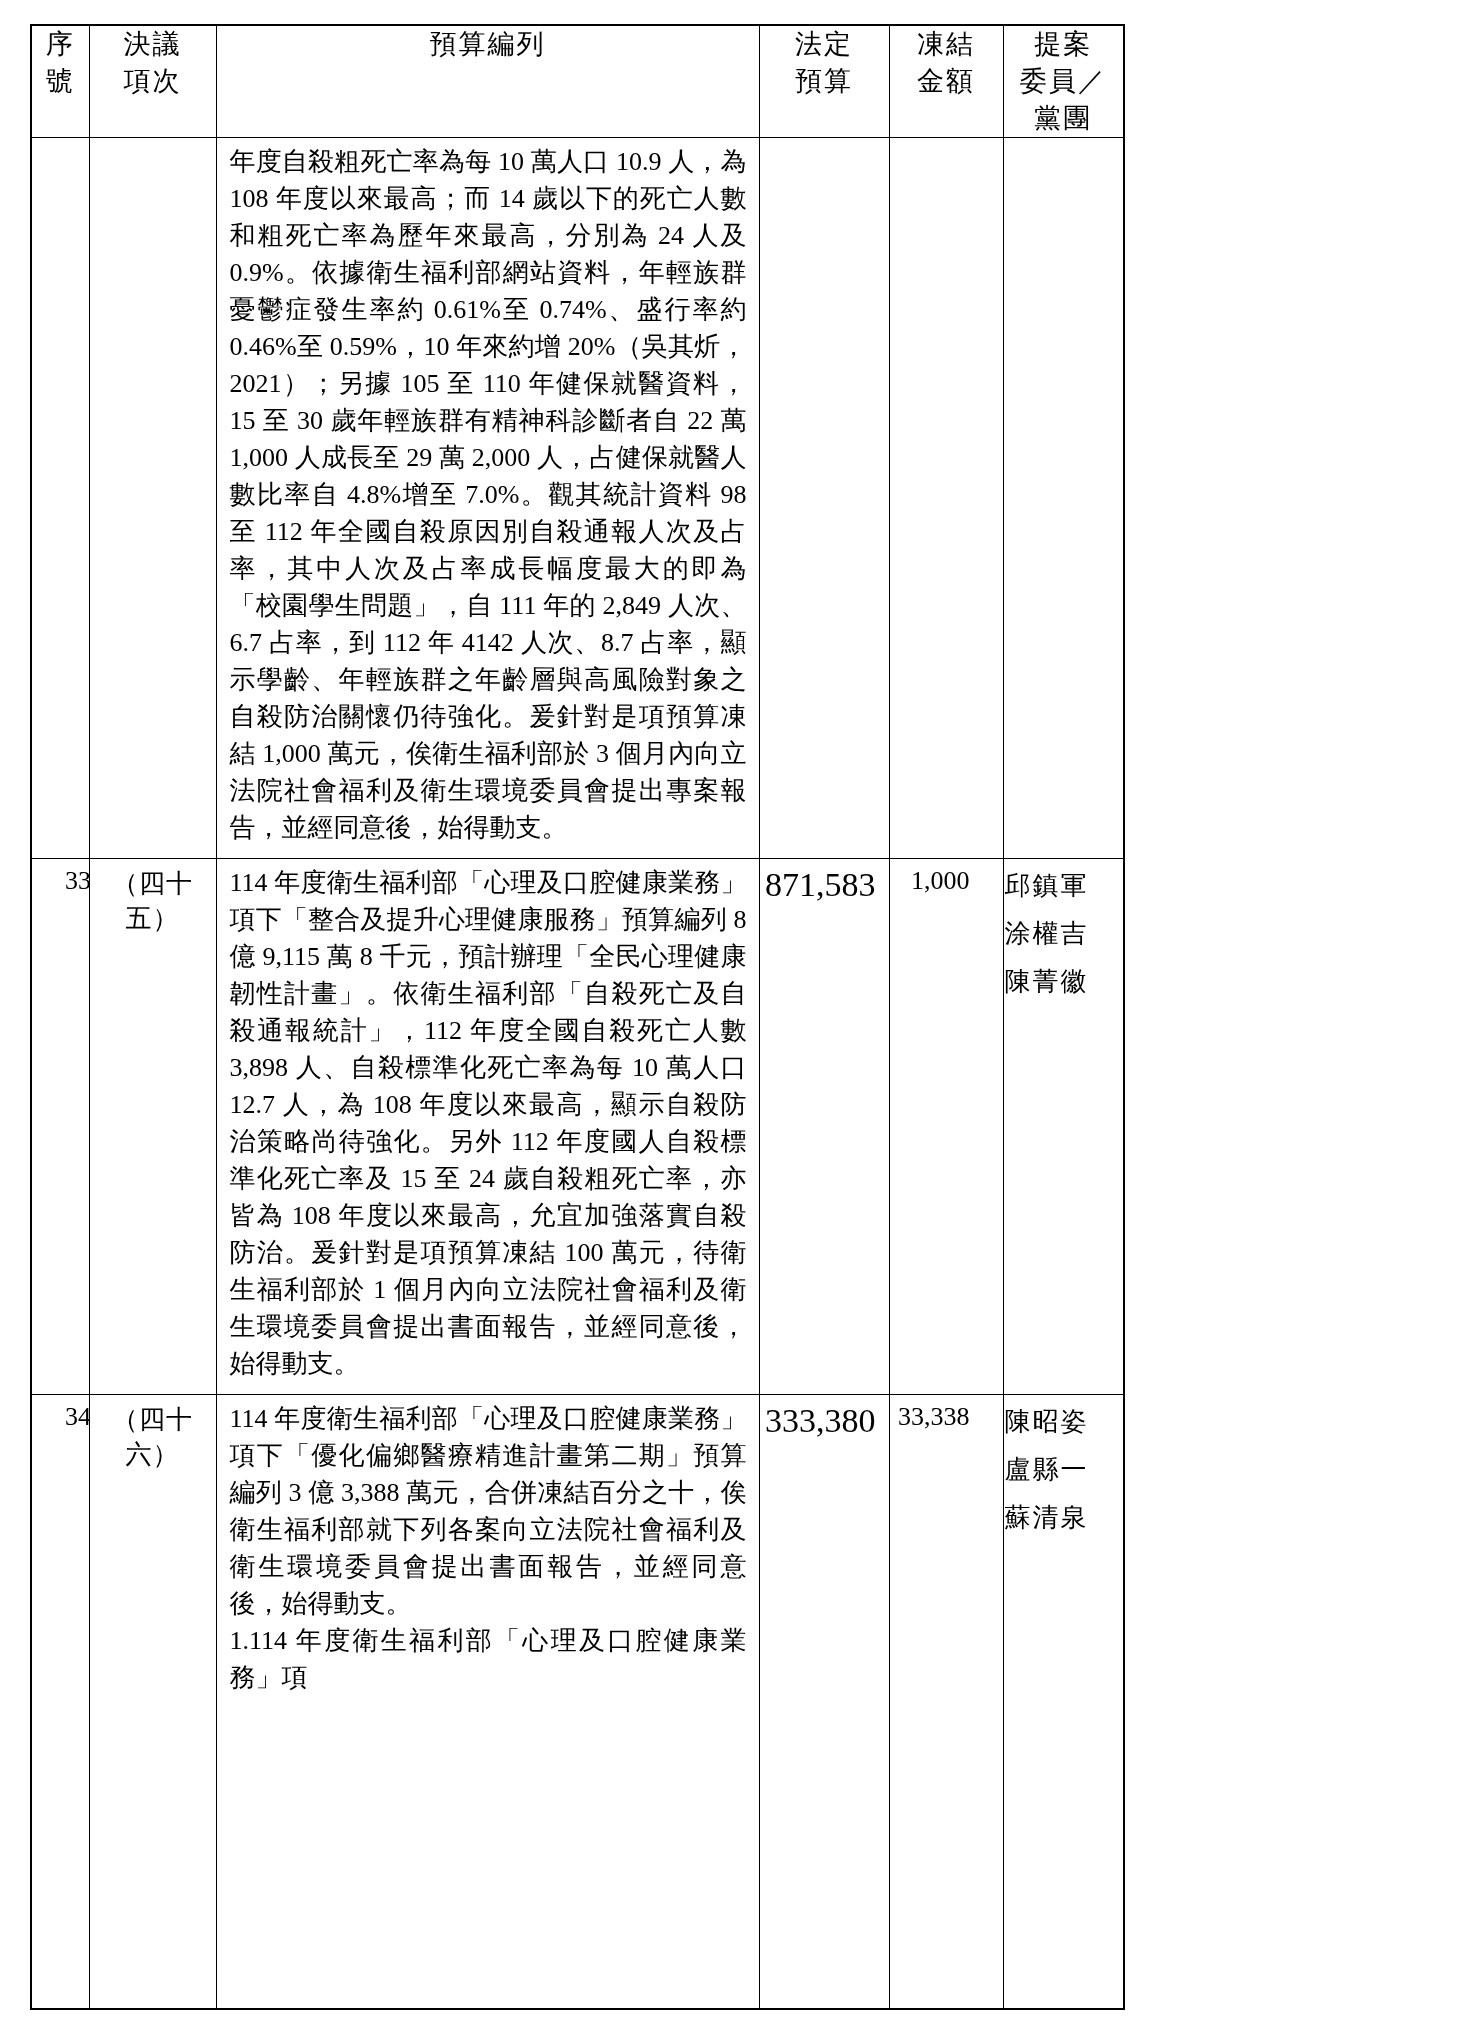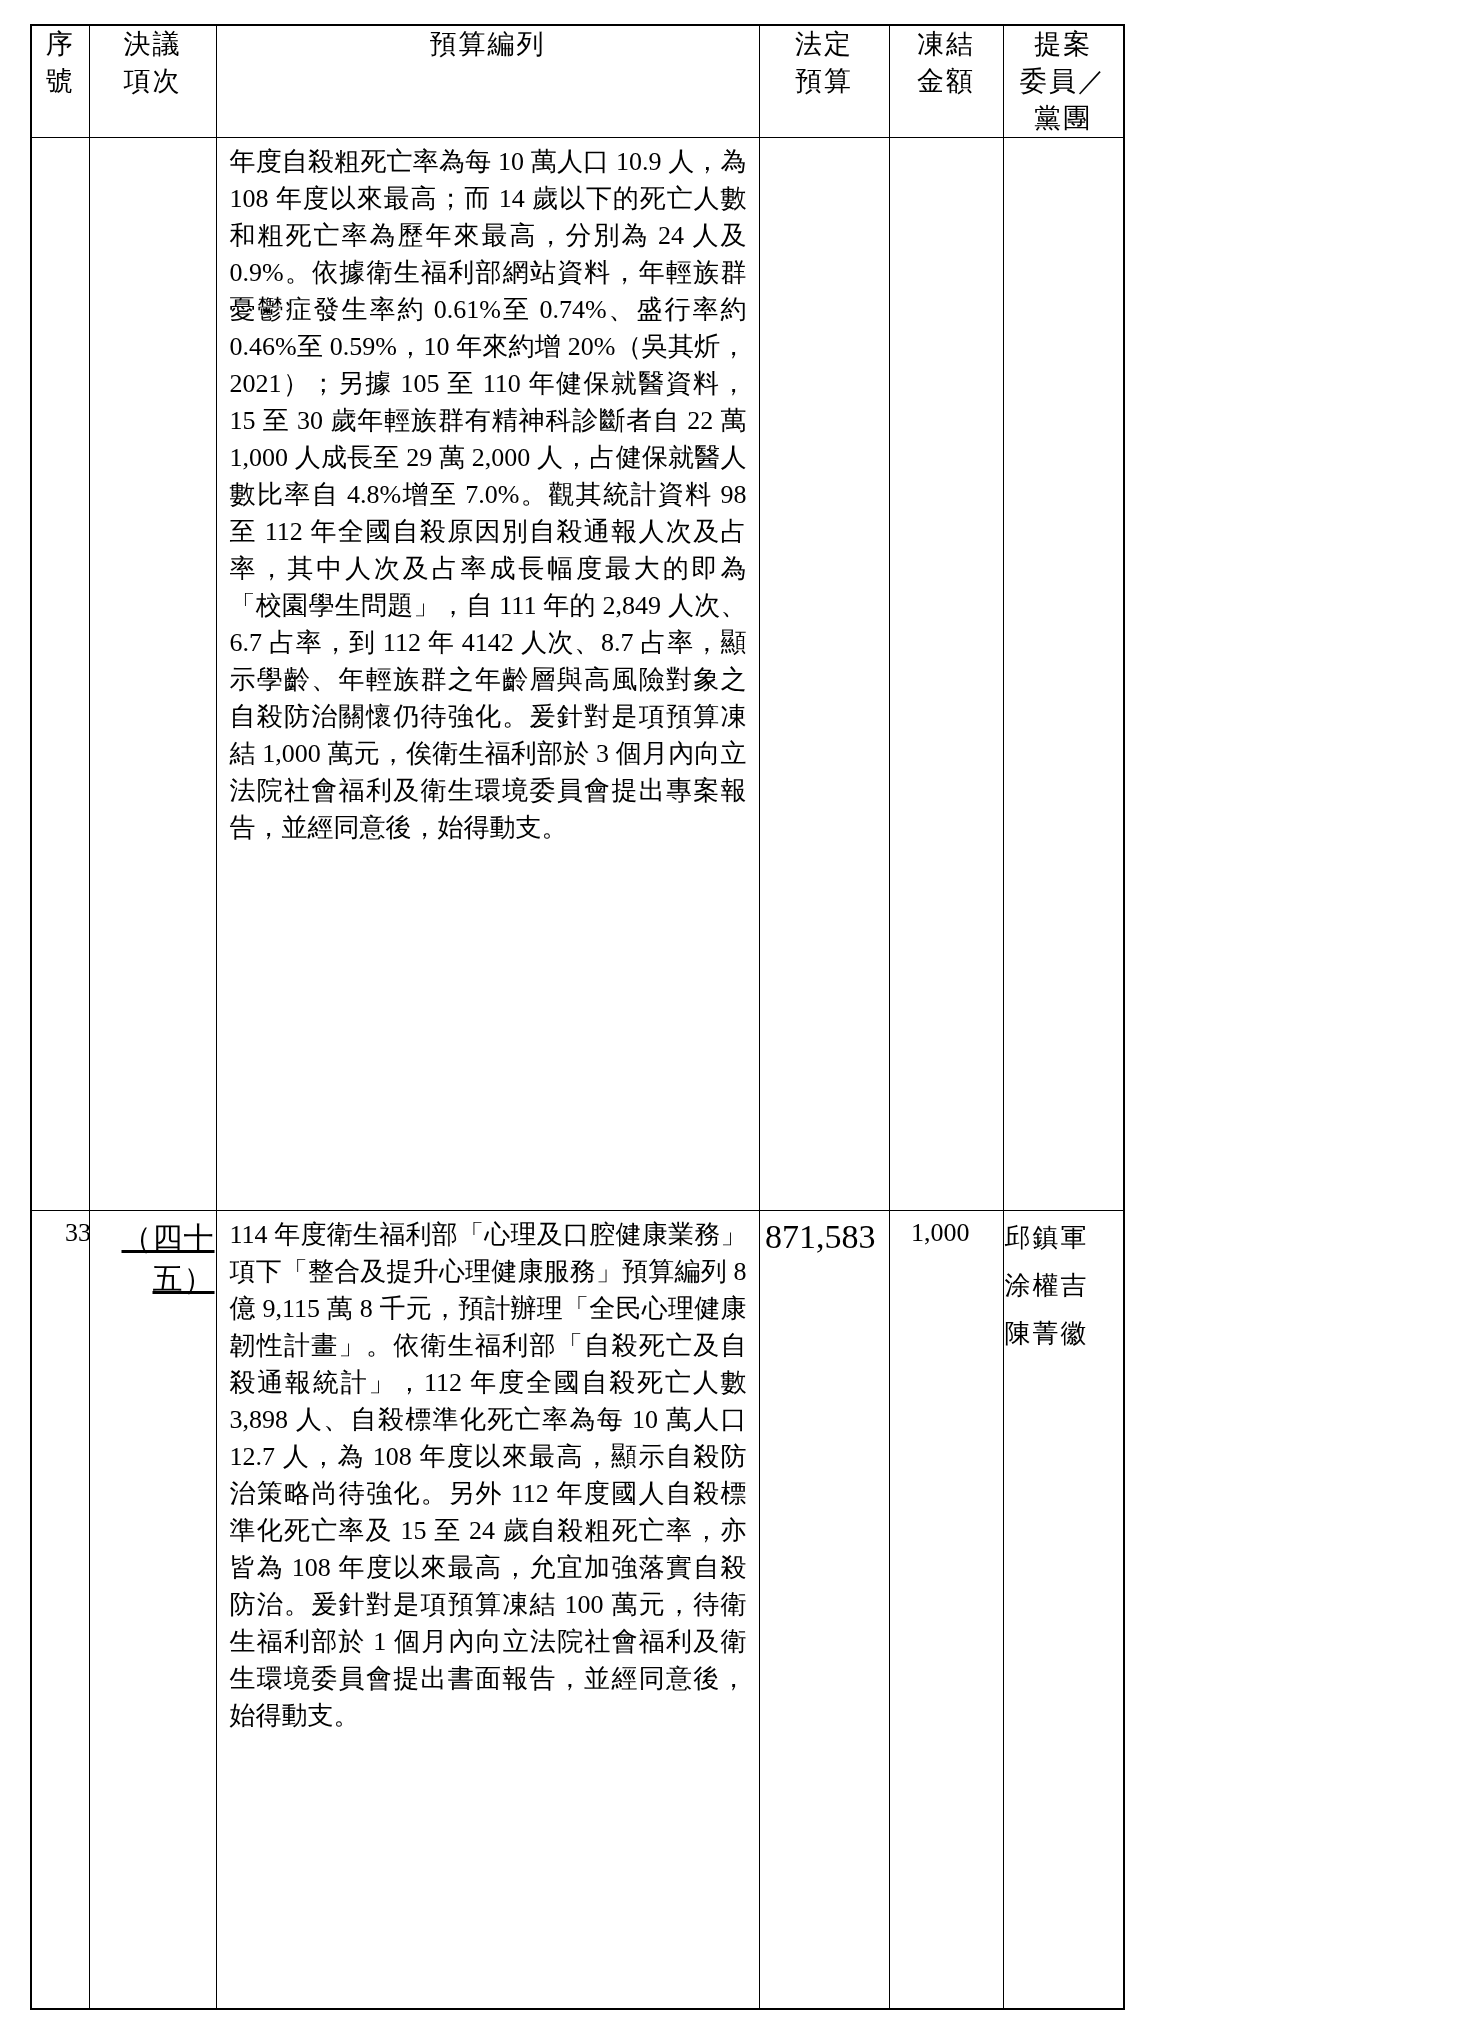--- a/index.html
+++ b/index.html
@@ -50,25 +50,24 @@
   tbody tr.r1 { height: 478px; }
   
 
   td.c-serial {
     text-align: center;
     font-size: 26px;
     padding-top: 7px;
     padding-left: 33px;
   }
   td.c-item {
-    text-align: right;
-    font-size: 30px;
+    text-align: center;
+    font-size: 26px;
     padding-top: 7px;
     letter-spacing: 1px;
-    text-decoration: underline;
   }
   td.c-content {
     font-size: 26px;
     line-height: 37px;
     padding: 5px 12px 12px 13px;
     text-align: justify;
     white-space: pre-line;
   }
   td.c-budget {
     text-align: right;
@@ -130,15 +129,26 @@
       <tr class="r1">
         <td class="c-serial">33</td>
         <td class="c-item">（四十五）</td>
         <td class="c-content">114 年度衛生福利部「心理及口腔健康業務」項下「整合及提升心理健康服務」預算編列 8 億 9,115 萬 8 千元，預計辦理「全民心理健康韌性計畫」。依衛生福利部「自殺死亡及自殺通報統計」，112 年度全國自殺死亡人數 3,898 人、自殺標準化死亡率為每 10 萬人口 12.7 人，為 108 年度以來最高，顯示自殺防治策略尚待強化。另外 112 年度國人自殺標準化死亡率及 15 至 24 歲自殺粗死亡率，亦皆為 108 年度以來最高，允宜加強落實自殺防治。爰針對是項預算凍結 100 萬元，待衛生福利部於 1 個月內向立法院社會福利及衛生環境委員會提出書面報告，並經同意後，始得動支。</td>
         <td class="c-budget">871,583</td>
         <td class="c-frozen">1,000</td>
         <td class="c-proposer">邱鎮軍
 涂權吉
 陳菁徽</td>
       </tr>
+      <tr class="r2">
+        <td class="c-serial">34</td>
+        <td class="c-item">（四十六）</td>
+        <td class="c-content">114 年度衛生福利部「心理及口腔健康業務」項下「優化偏鄉醫療精進計畫第二期」預算編列 3 億 3,388 萬元，合併凍結百分之十，俟衛生福利部就下列各案向立法院社會福利及衛生環境委員會提出書面報告，並經同意後，始得動支。
+1.114 年度衛生福利部「心理及口腔健康業務」項</td>
+        <td class="c-budget">333,380</td>
+        <td class="c-frozen">33,338</td>
+        <td class="c-proposer">陳昭姿
+盧縣一
+蘇清泉</td>
+      </tr>
     </tbody>
   </table>
 </div>
 
 </body></html>

